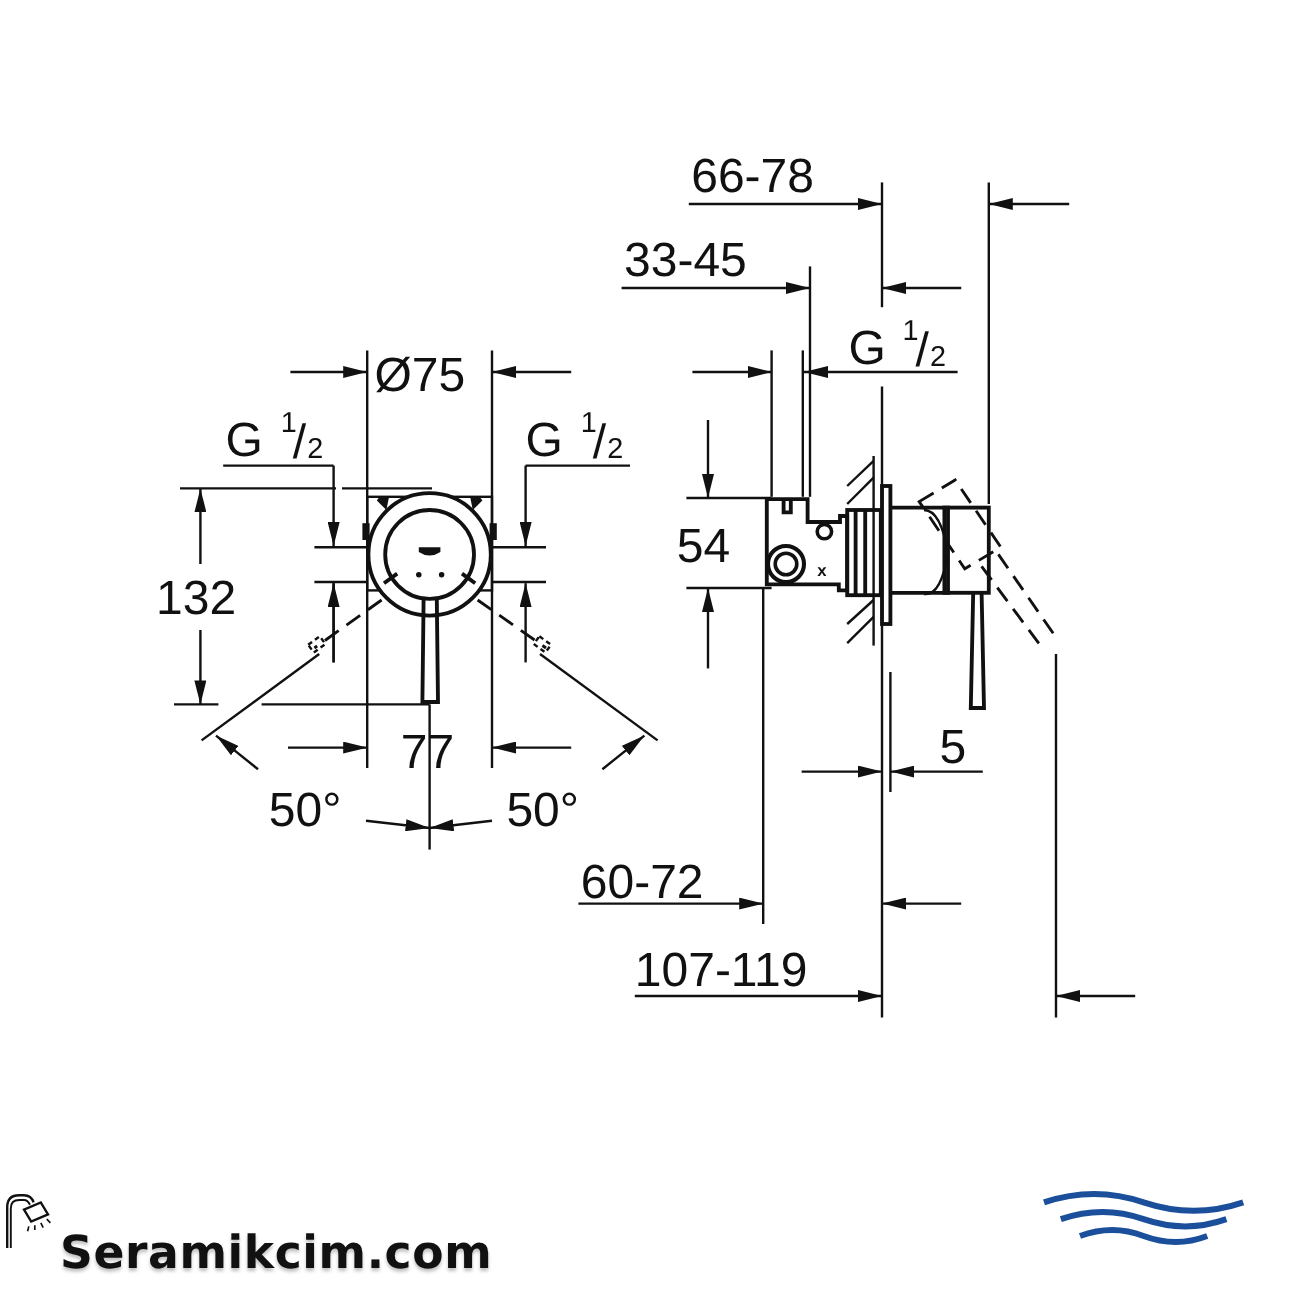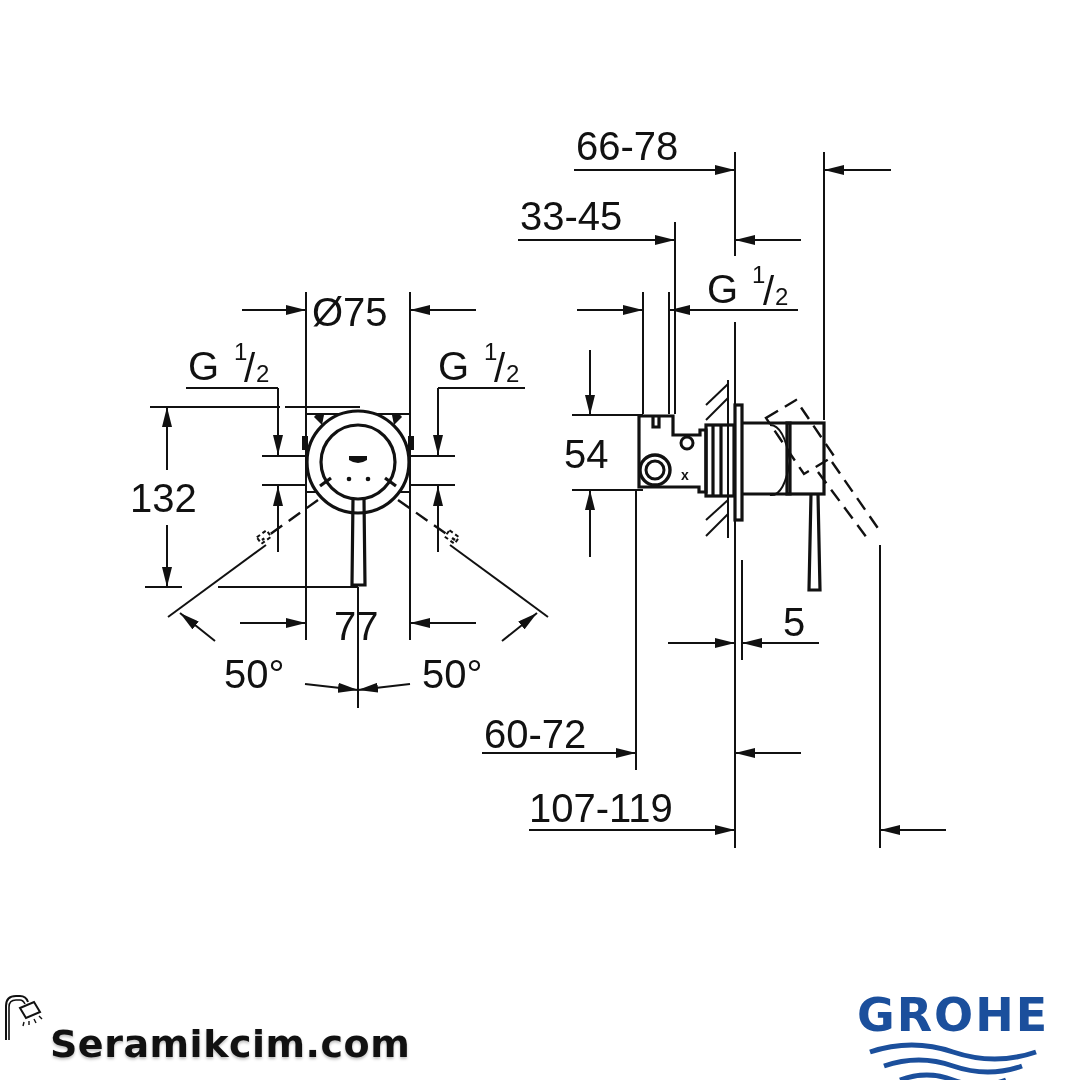--- a/index.html
+++ b/index.html
@@ -190,19 +190,18 @@
     <path d="M18,14 l14,-6 l6,10 l-14,6 z" fill="#fff" stroke="#111" stroke-width="2"></path>
     <line x1="22" y1="28" x2="21" y2="32" stroke="#111" stroke-width="1.4"></line>
     <line x1="27" y1="27" x2="27" y2="31" stroke="#111" stroke-width="1.4"></line>
     <line x1="32" y1="25" x2="34" y2="29" stroke="#111" stroke-width="1.4"></line>
     <line x1="37" y1="22" x2="40" y2="25" stroke="#111" stroke-width="1.4"></line>
   </svg>
   <span class="watermark">Seramikcim.com</span>
 </div>
 
 <div class="brand">
-  <span class="brand-text">GROHE</span>
   <svg width="210" height="48" viewBox="0 0 210 48">
     <path d="M22,12 q42,-14 83,0 q42,14 83,0" fill="none" stroke="#1b4f9c" stroke-width="5"></path>
     <path d="M36,26 q35,-12 69,0 q35,12 69,0" fill="none" stroke="#1b4f9c" stroke-width="5"></path>
     <path d="M52,40 q27,-10 53,0 q27,10 53,0" fill="none" stroke="#1b4f9c" stroke-width="5"></path>
   </svg>
 </div>
 
 </body></html>

